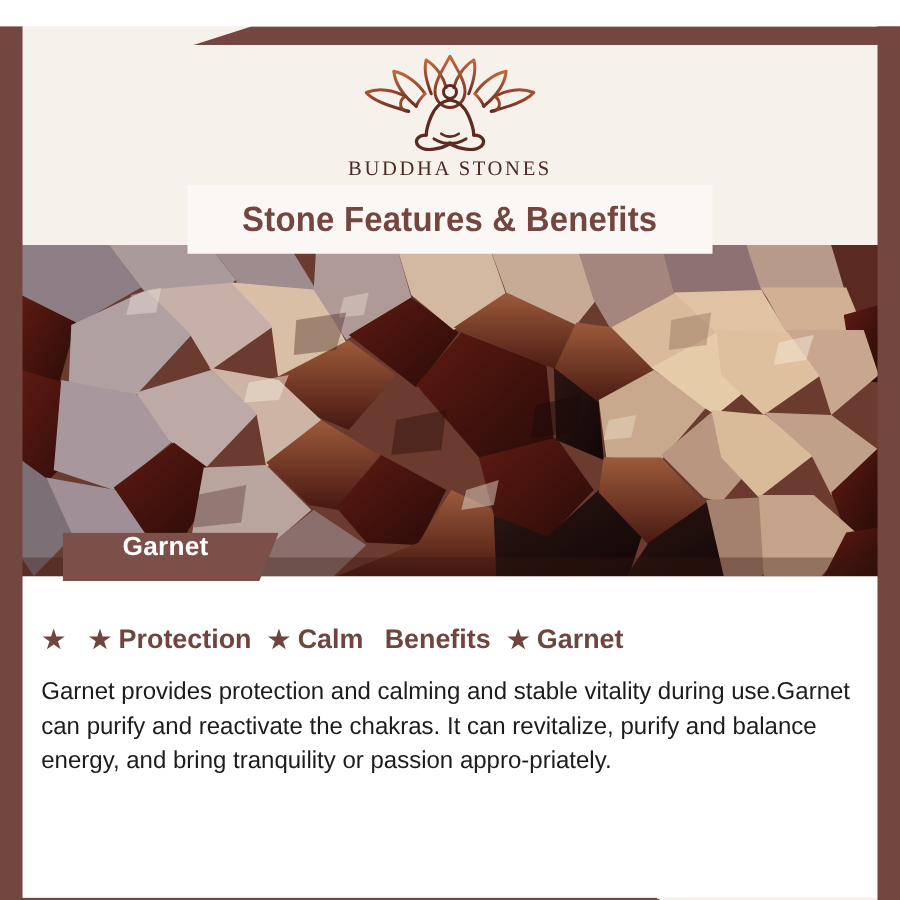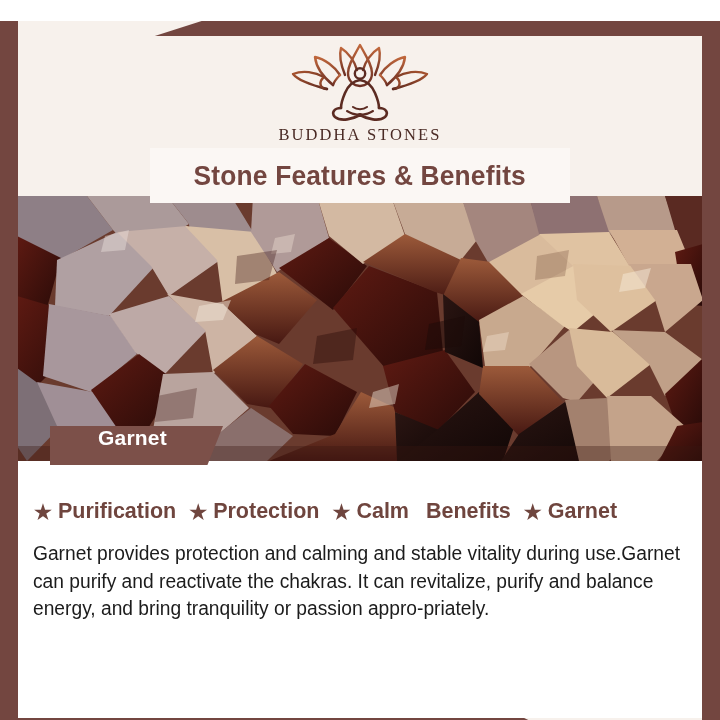--- a/index.html
+++ b/index.html
@@ -352,21 +352,20 @@
     </svg>
   </div>
 
   <div class="name-tag">
     <span>Garnet</span>
   </div>
 
   <div class="benefits">
     <div class="benefit">
       <span class="star">★</span>
-      <span>Purification</span>
     </div>
     <div class="benefit">
       <span class="star">★</span>
       <span>Protection</span>
     </div>
     <div class="benefit">
       <span class="star">★</span>
       <span>Calm</span>
     </div>
     <div class="benefit nostar">

